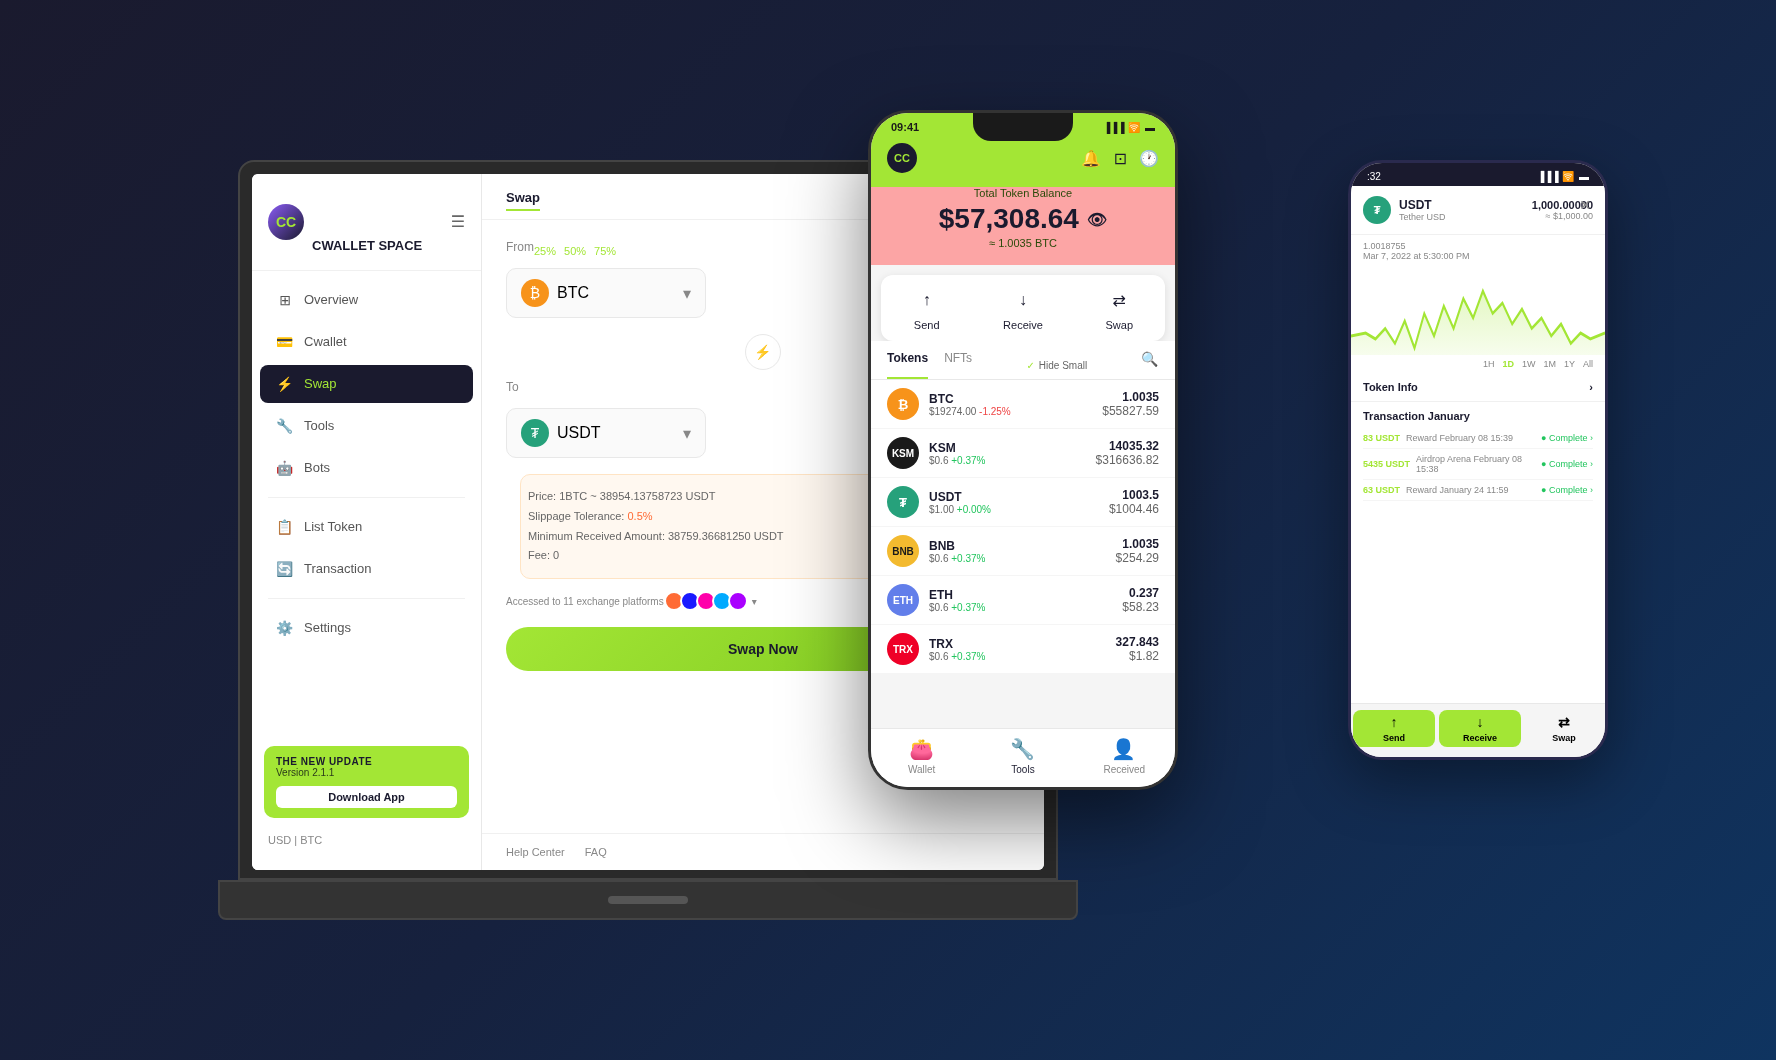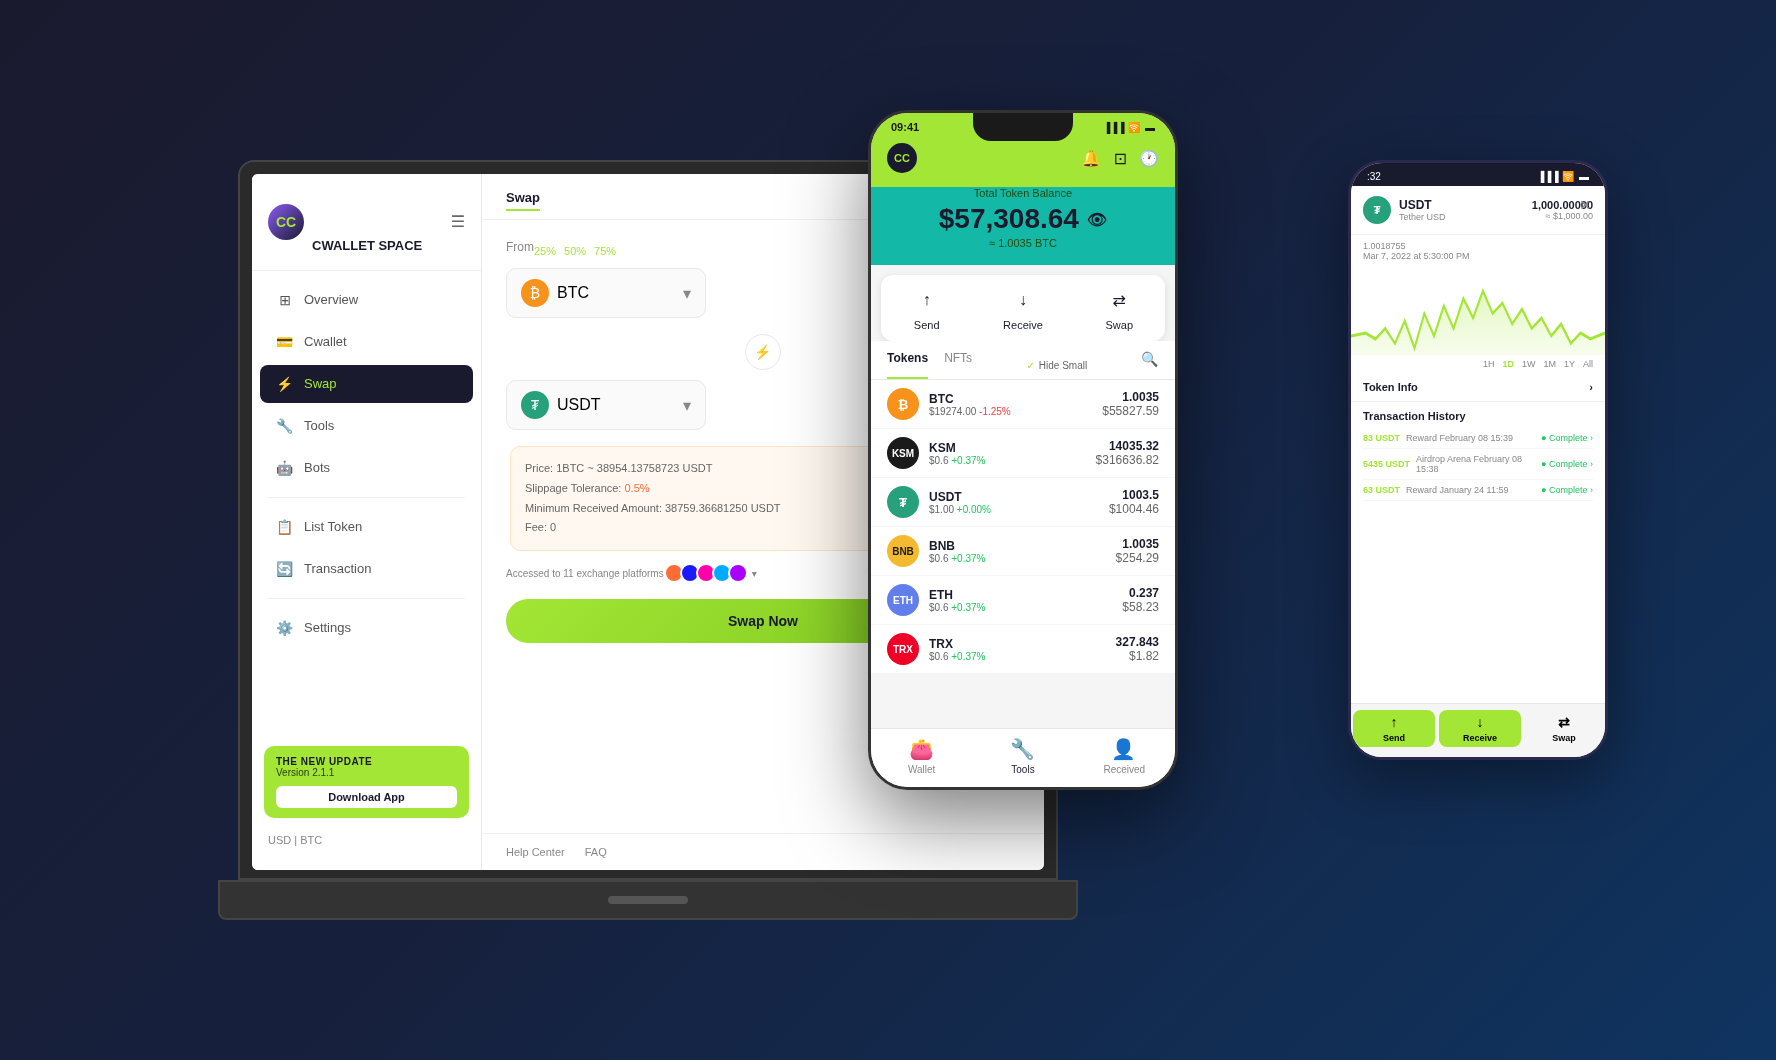--- a/index.html
+++ b/index.html
@@ -294,24 +294,24 @@
       margin: 10px auto;
       cursor: pointer;
       font-size: 14px;
       color: #888;
     }
 
     .price-info {
       background: #fff8f0;
       border: 1px solid #ffe4c4;
       border-radius: 10px;
-      padding: 12px 14px;
+      padding: 12px 7px;
       font-size: 11px;
       color: #666;
-      margin: 12px 4px;
+      margin: 12px 14px;
       line-height: 1.8;
     }
 
     .slippage { color: #ff6b35; }
 
     .exchange-row {
       display: flex;
       align-items: center;
       font-size: 10px;
       color: #888;
@@ -411,21 +411,21 @@
       align-items: center;
       justify-content: center;
       color: #a3e635;
       font-size: 11px;
       font-weight: bold;
     }
 
     .header-actions { display: flex; gap: 12px; font-size: 16px; color: #1a1a2e; }
 
     .balance-section {
-      background: #14b8a6;
+      background: #fca5a5;
       padding: 0 16px 16px;
       text-align: center;
     }
 
     .balance-label {
       font-size: 11px;
       color: #2a4a0a;
       margin-bottom: 4px;
     }
 
@@ -837,20 +837,24 @@
                 <div class="token-icon btc-icon">₿</div>
                 <span>BTC</span>
                 <span style="margin-left:auto; color:#888;">▾</span>
               </div>
             </div>
 
             <div class="swap-arrow">⚡</div>
 
             
             <div class="swap-section">
+              <div style="display:flex; align-items:center; justify-content:space-between; margin-bottom:6px;">
+                <span class="swap-label">To</span>
+                <span style="font-size:11px;color:#aaa;">A</span>
+              </div>
               <div style="display:flex; align-items:center; gap:12px;">
                 <div class="token-selector">
                   <div class="token-icon usdt-icon">₮</div>
                   <span>USDT</span>
                   <span style="margin-left:auto; color:#888;">▾</span>
                 </div>
                 <span class="amount-right">38954.1</span>
               </div>
             </div>
 
@@ -1084,21 +1088,21 @@
       </div>
 
       <div class="token-info-section">
         <div class="token-info-title">
           <span>Token Info</span>
           <span>›</span>
         </div>
       </div>
 
       <div class="transaction-history">
-        <div class="tx-title">Transaction History</div>
+        <div class="tx-title">Transaction January</div>
 
         <div class="tx-row">
           <span class="tx-amount">83 USDT</span>
           <span class="tx-detail">Reward February 08 15:39</span>
           <span class="tx-status">● Complete ›</span>
         </div>
         <div class="tx-row">
           <span class="tx-amount">5435 USDT</span>
           <span class="tx-detail">Airdrop Arena February 08 15:38</span>
           <span class="tx-status">● Complete ›</span>

